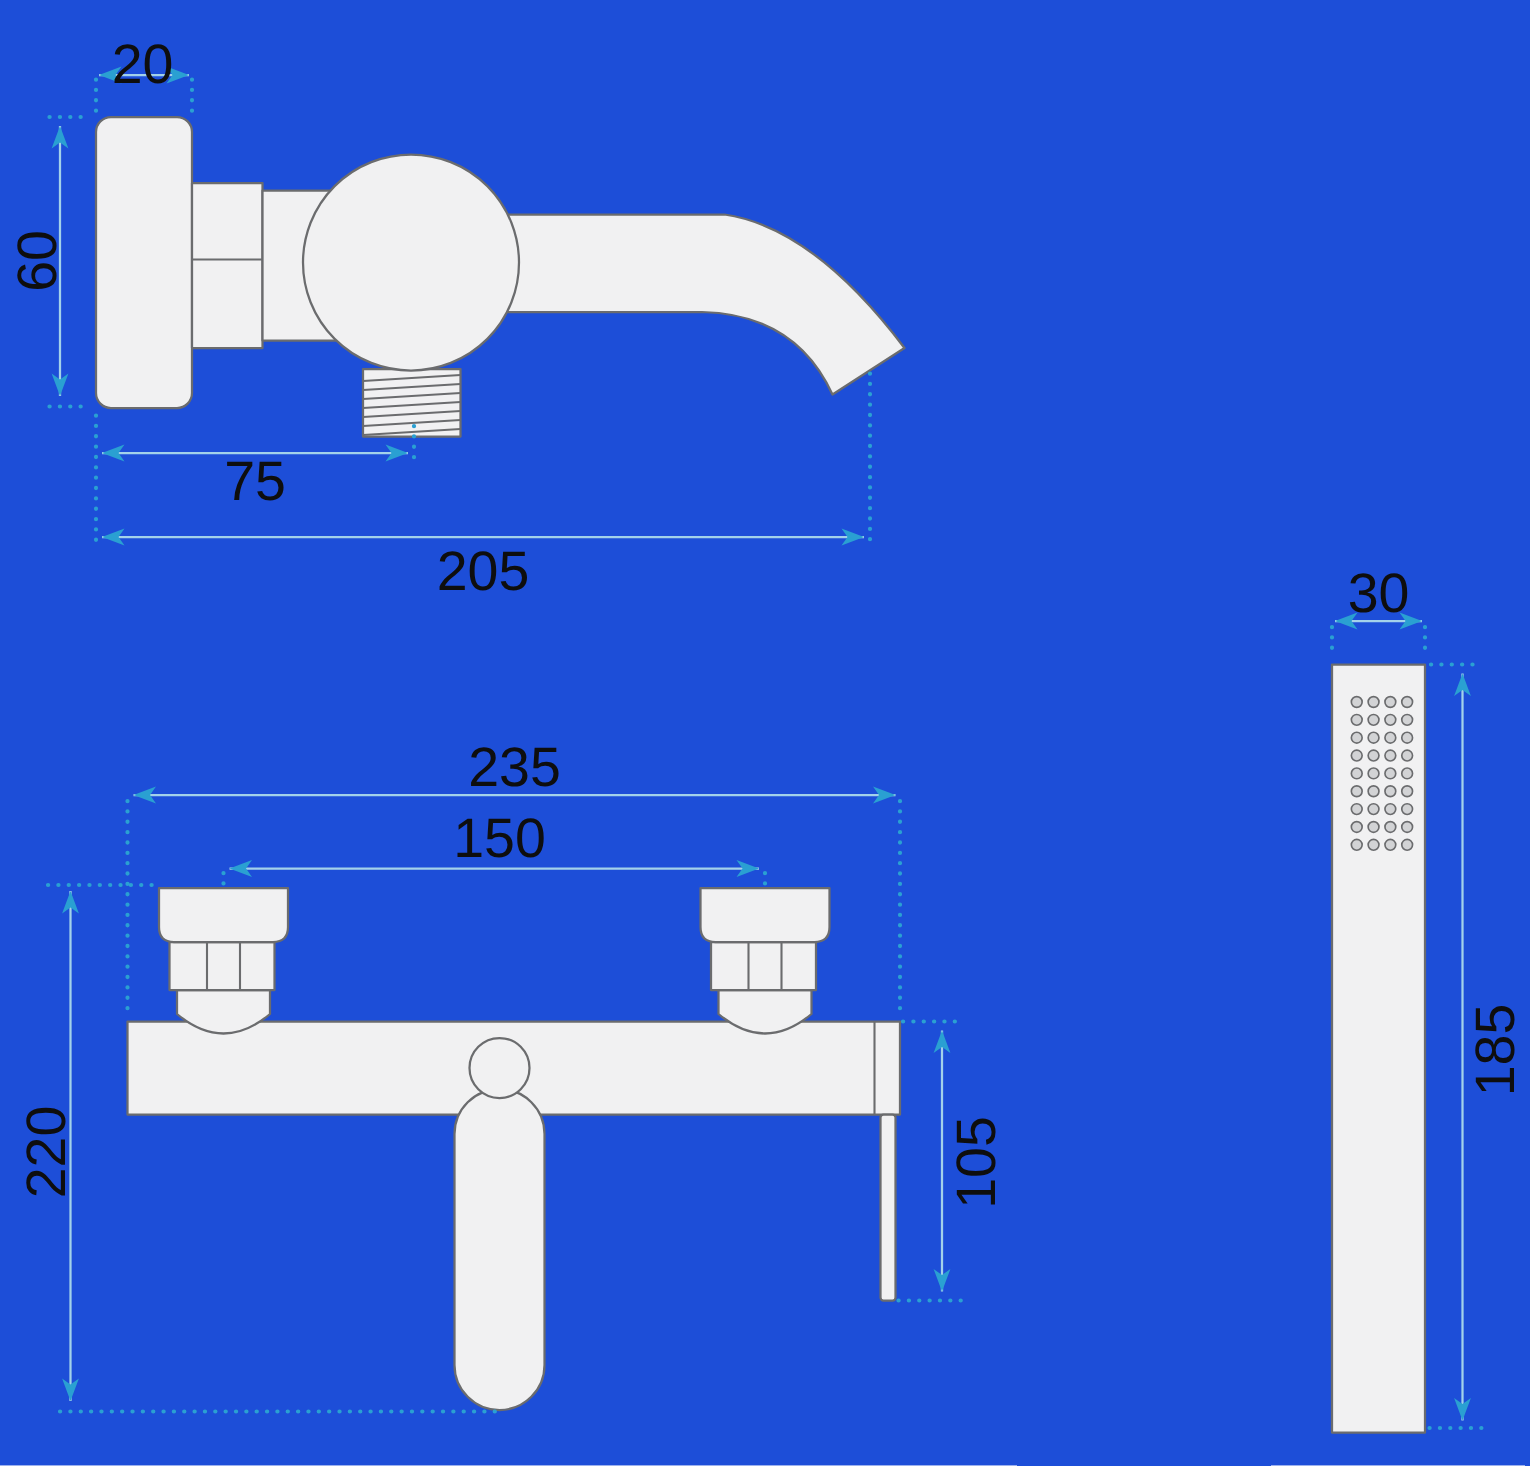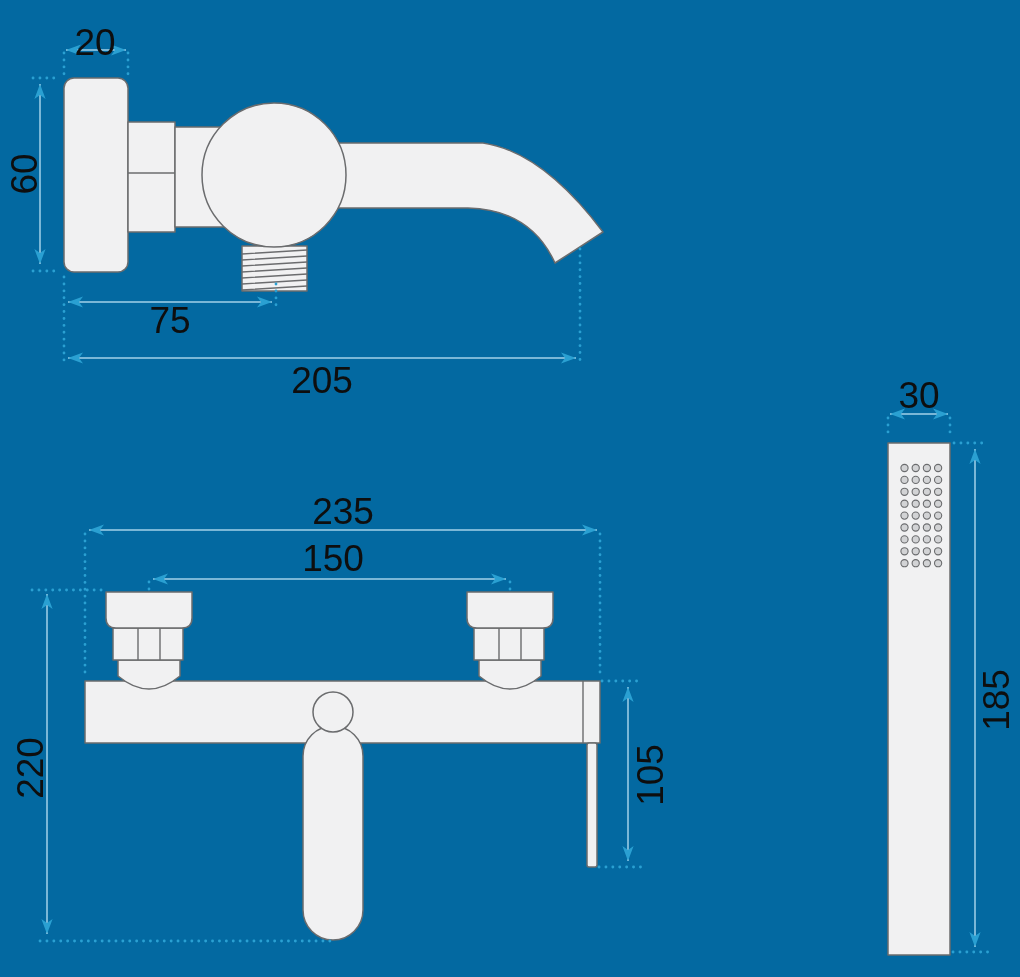--- a/index.html
+++ b/index.html
@@ -1,16 +1,16 @@
 <!DOCTYPE html>
 <html><head>
 <meta charset="utf-8">
 <style>
   html,body{margin:0;padding:0;background:#ffffff;}
-  .stage{position:relative;width:1020px;height:977px;background:#0369a1;overflow:hidden;
+  .stage{position:relative;width:1020px;height:977px;background:#1d4ed8;overflow:hidden;
          font-family:"Liberation Sans", sans-serif;}
   svg{display:block;}
   
   .part{fill:#f1f1f2;stroke:#6b6c6e;stroke-width:1.5;stroke-linejoin:round;}
   .edge{stroke:#6b6c6e;stroke-width:1.4;fill:none;}
   
   .dimline{stroke:#a3d2ea;stroke-width:1.5;fill:none;}
   .dotted{stroke:#2aa0d2;stroke-width:2.8;stroke-dasharray:0.1 6.8;stroke-linecap:round;fill:none;}
   .arrow{fill:#2aa0d2;stroke:none;}
   .lbl{font-size:37px;fill:#0e0e0e;text-anchor:middle;font-family:"Liberation Sans",sans-serif;}

